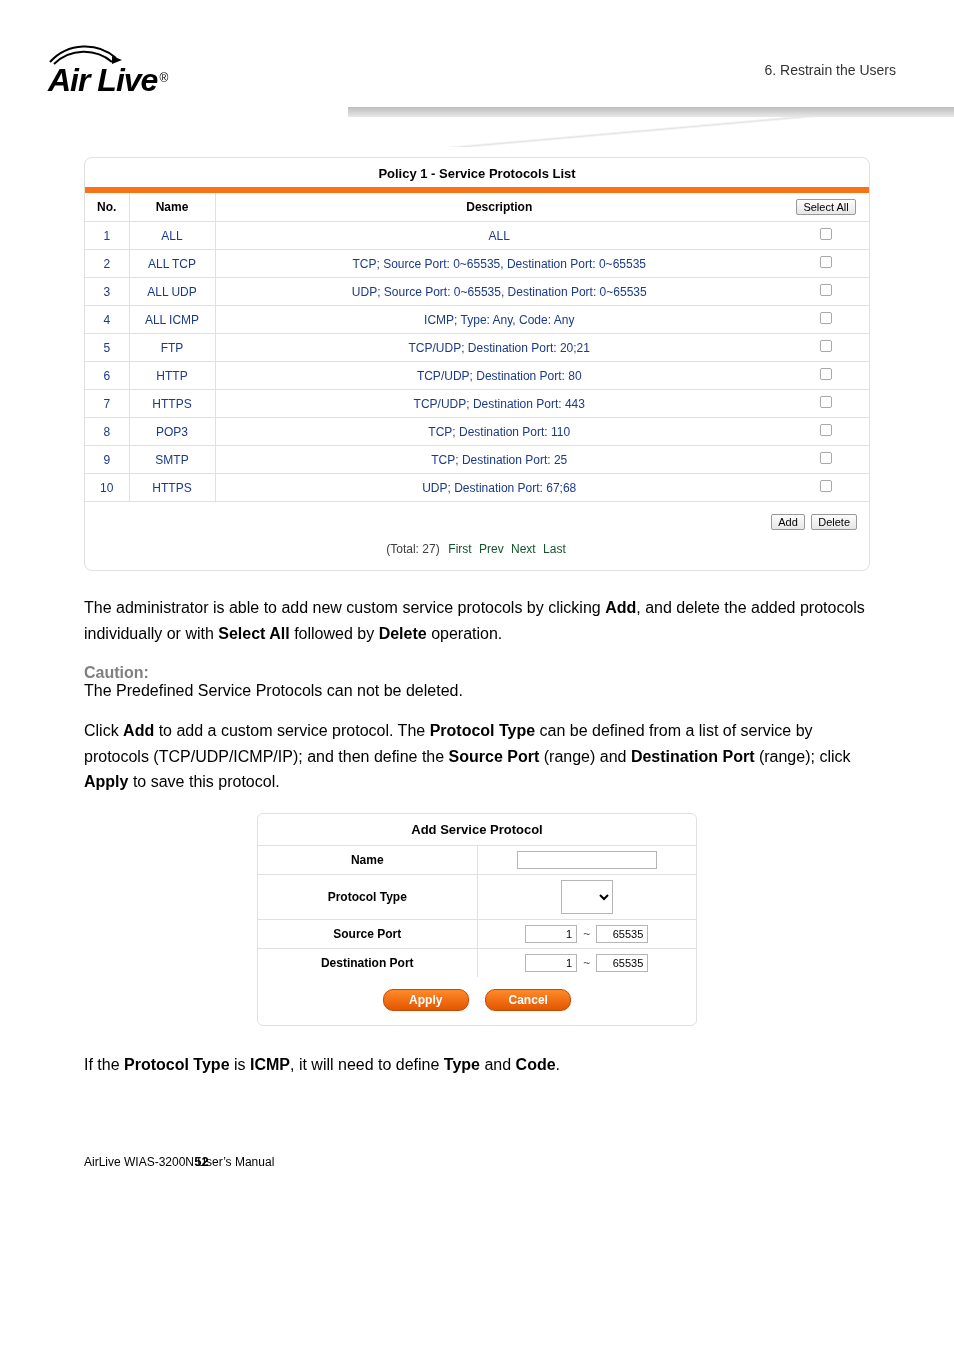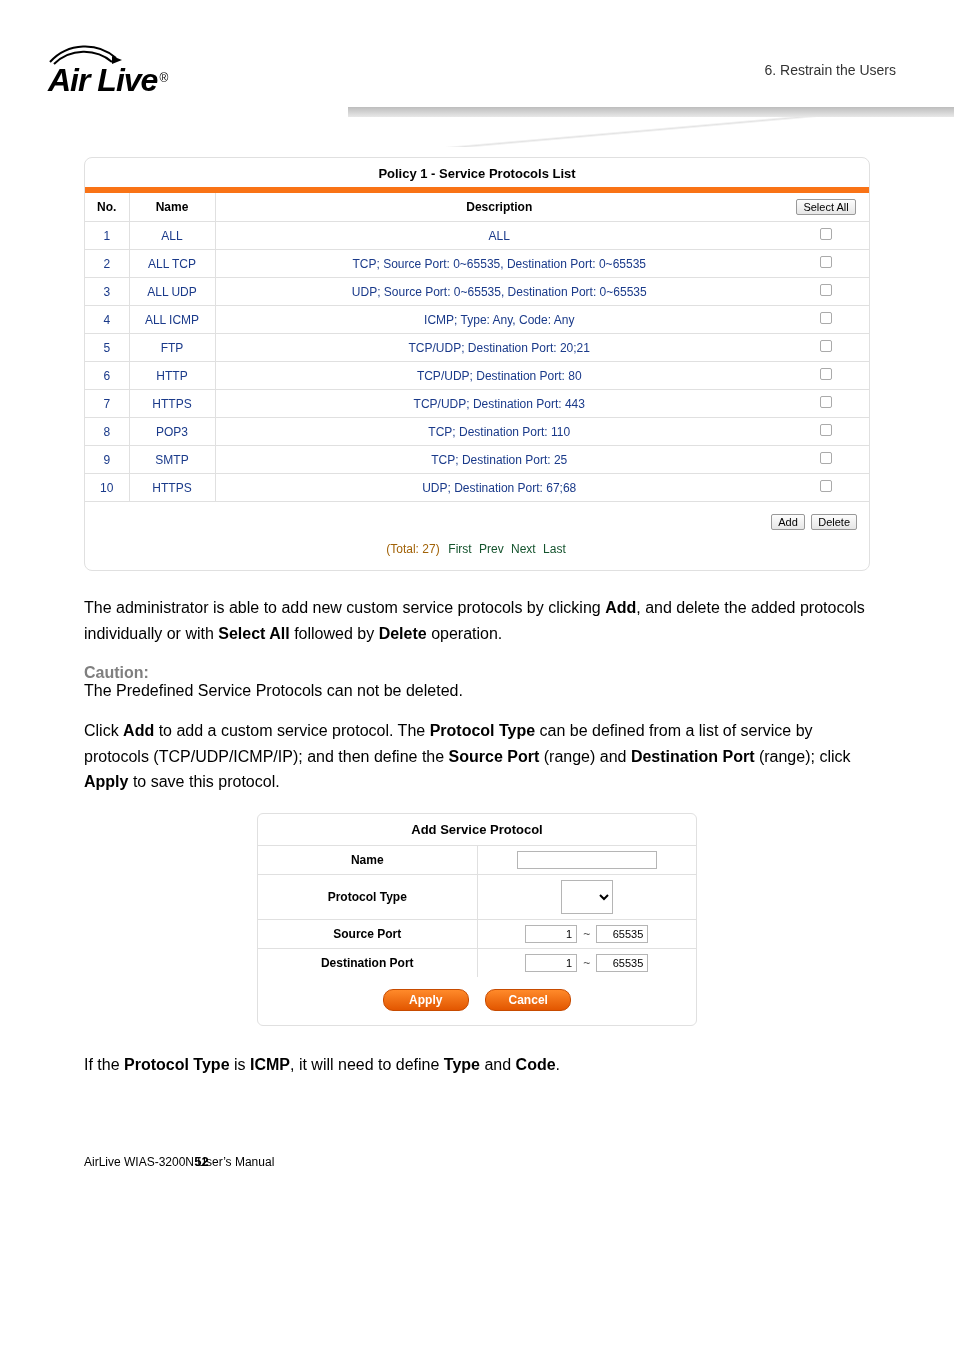--- a/index.html
+++ b/index.html
@@ -113,21 +113,21 @@
     padding: 10px 12px 4px 12px;
   }
   .table-actions .small-btn { margin-left: 2px; }
   .pager {
     text-align: center;
     font-size: 12px;
     color: #1a3a8a;
     padding: 8px 0 14px 0;
   }
   .pager a { color: #14532d; margin: 0 2px; cursor: pointer; }
-  .pager .total { color: #a16207; text-decoration: none; }
+  .pager .total { color: #404040; text-decoration: none; }
 
   .body-text {
     font-size: 16px;
     line-height: 1.6;
     margin: 16px 0;
   }
   .body-text strong { font-weight: bold; }
   .caution-head {
     color: #7f7f7f;
     font-weight: bold;

